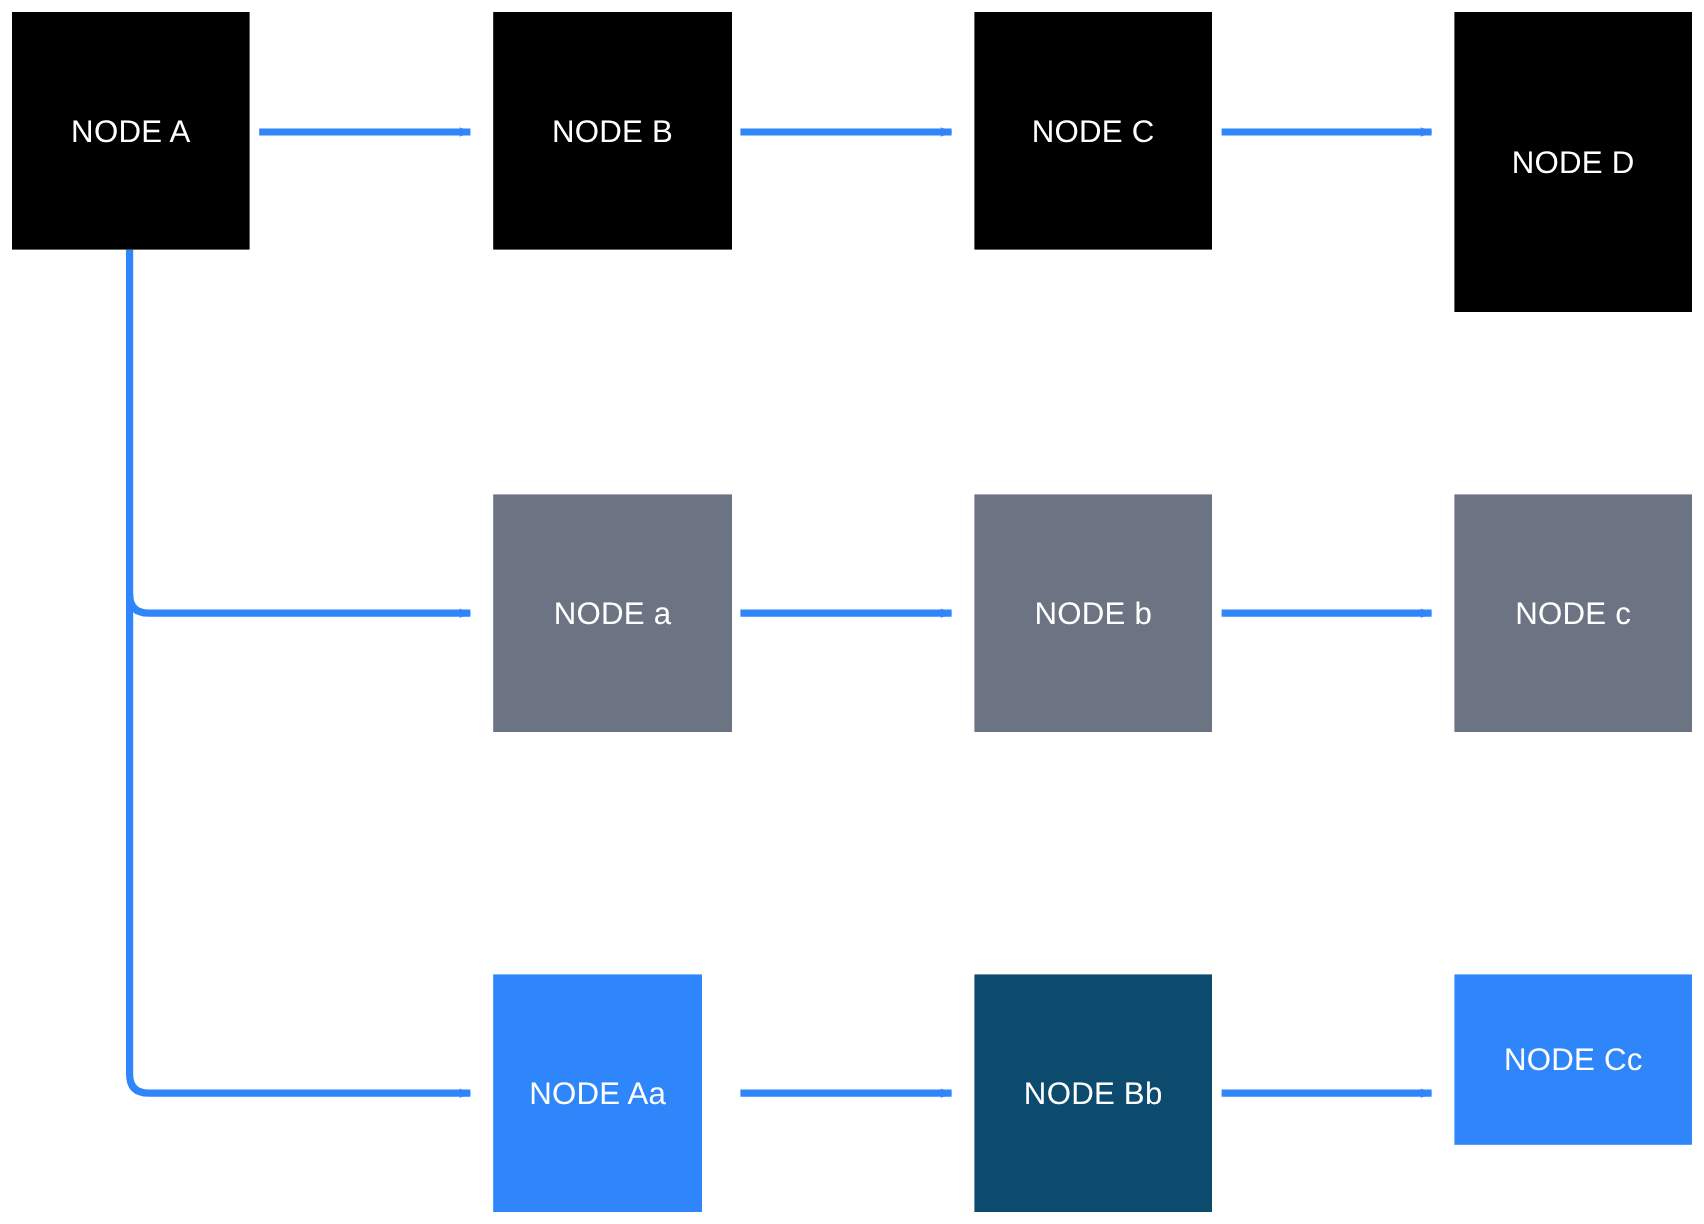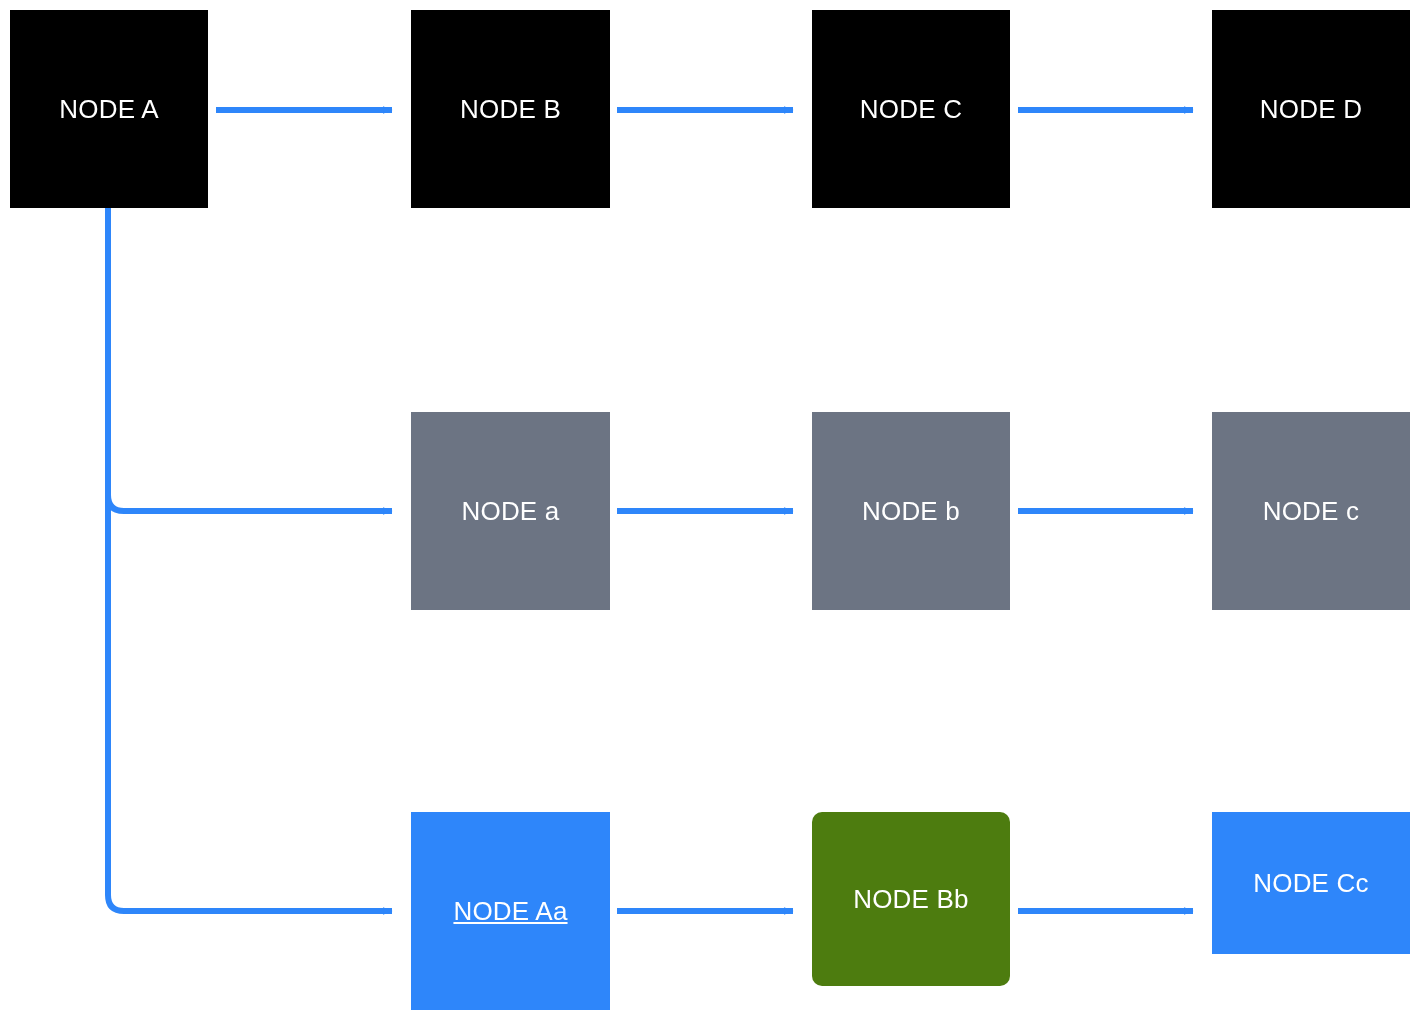--- a/index.html
+++ b/index.html
@@ -77,37 +77,37 @@
 
   <div class="node" style="left:10px; top:10px; width:198px; height:198px; background:#000000;">
     <span class="node-label">NODE A</span>
   </div>
   <div class="node" style="left:411px; top:10px; width:199px; height:198px; background:#000000;">
     <span class="node-label">NODE B</span>
   </div>
   <div class="node" style="left:812px; top:10px; width:198px; height:198px; background:#000000;">
     <span class="node-label">NODE C</span>
   </div>
-  <div class="node" style="left:1212px; top:10px; width:198px; height:198px; background:#000000;">
+  <div class="node" style="left:1212px; top:10px; width:198px; height:250px; background:#000000;">
     <span class="node-label">NODE D</span>
   </div>
 
   <div class="node" style="left:411px; top:412px; width:199px; height:198px; background:#6C7483;">
     <span class="node-label">NODE a</span>
   </div>
   <div class="node" style="left:812px; top:412px; width:198px; height:198px; background:#6C7483;">
     <span class="node-label">NODE b</span>
   </div>
   <div class="node" style="left:1212px; top:412px; width:198px; height:198px; background:#6C7483;">
     <span class="node-label">NODE c</span>
   </div>
 
-  <div class="node" style="left:411px; top:812px; width:199px; height:198px; background:#2E86FA;text-decoration:underline;">
+  <div class="node" style="left:411px; top:812px; width:174px; height:198px; background:#2E86FA;">
     <span class="node-label">NODE Aa</span>
   </div>
-  <div class="node" style="left:812px; top:812px; width:198px; height:174px; background:#4d7c0f;border-radius:10px;">
+  <div class="node" style="left:812px; top:812px; width:198px; height:198px; background:#0c4a6e;">
     <span class="node-label">NODE Bb</span>
   </div>
   <div class="node" style="left:1212px; top:812px; width:198px; height:142px; background:#2E86FA;">
     <span class="node-label">NODE Cc</span>
   </div>
 
 </div>
 
 </body></html>

